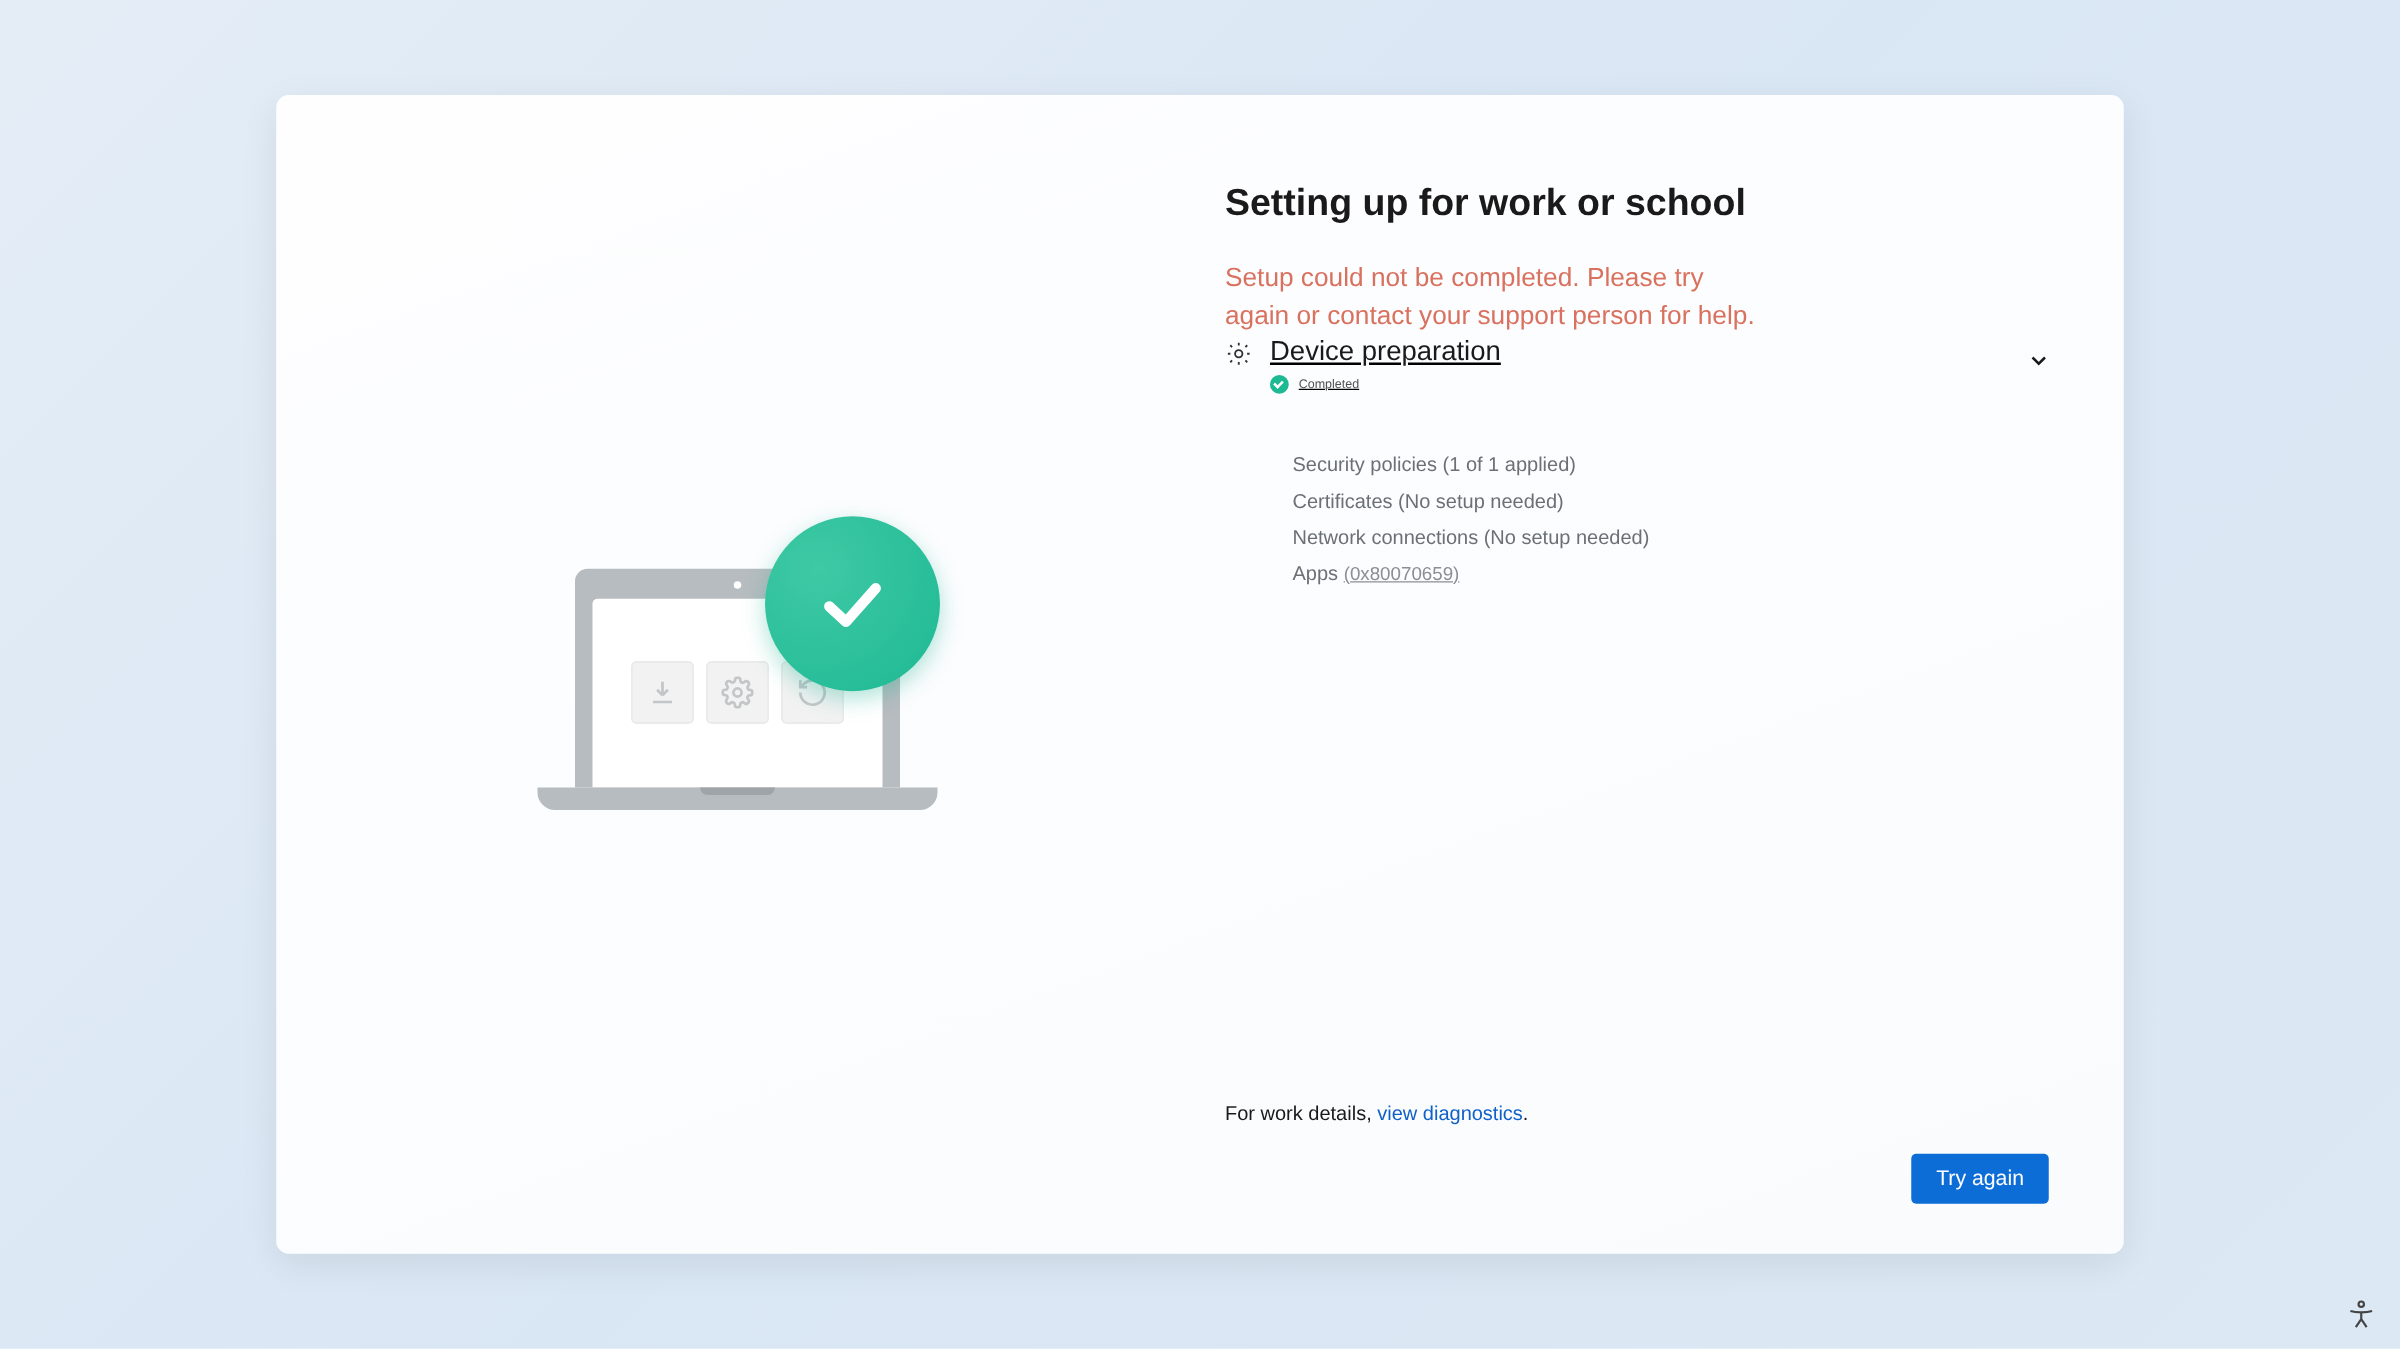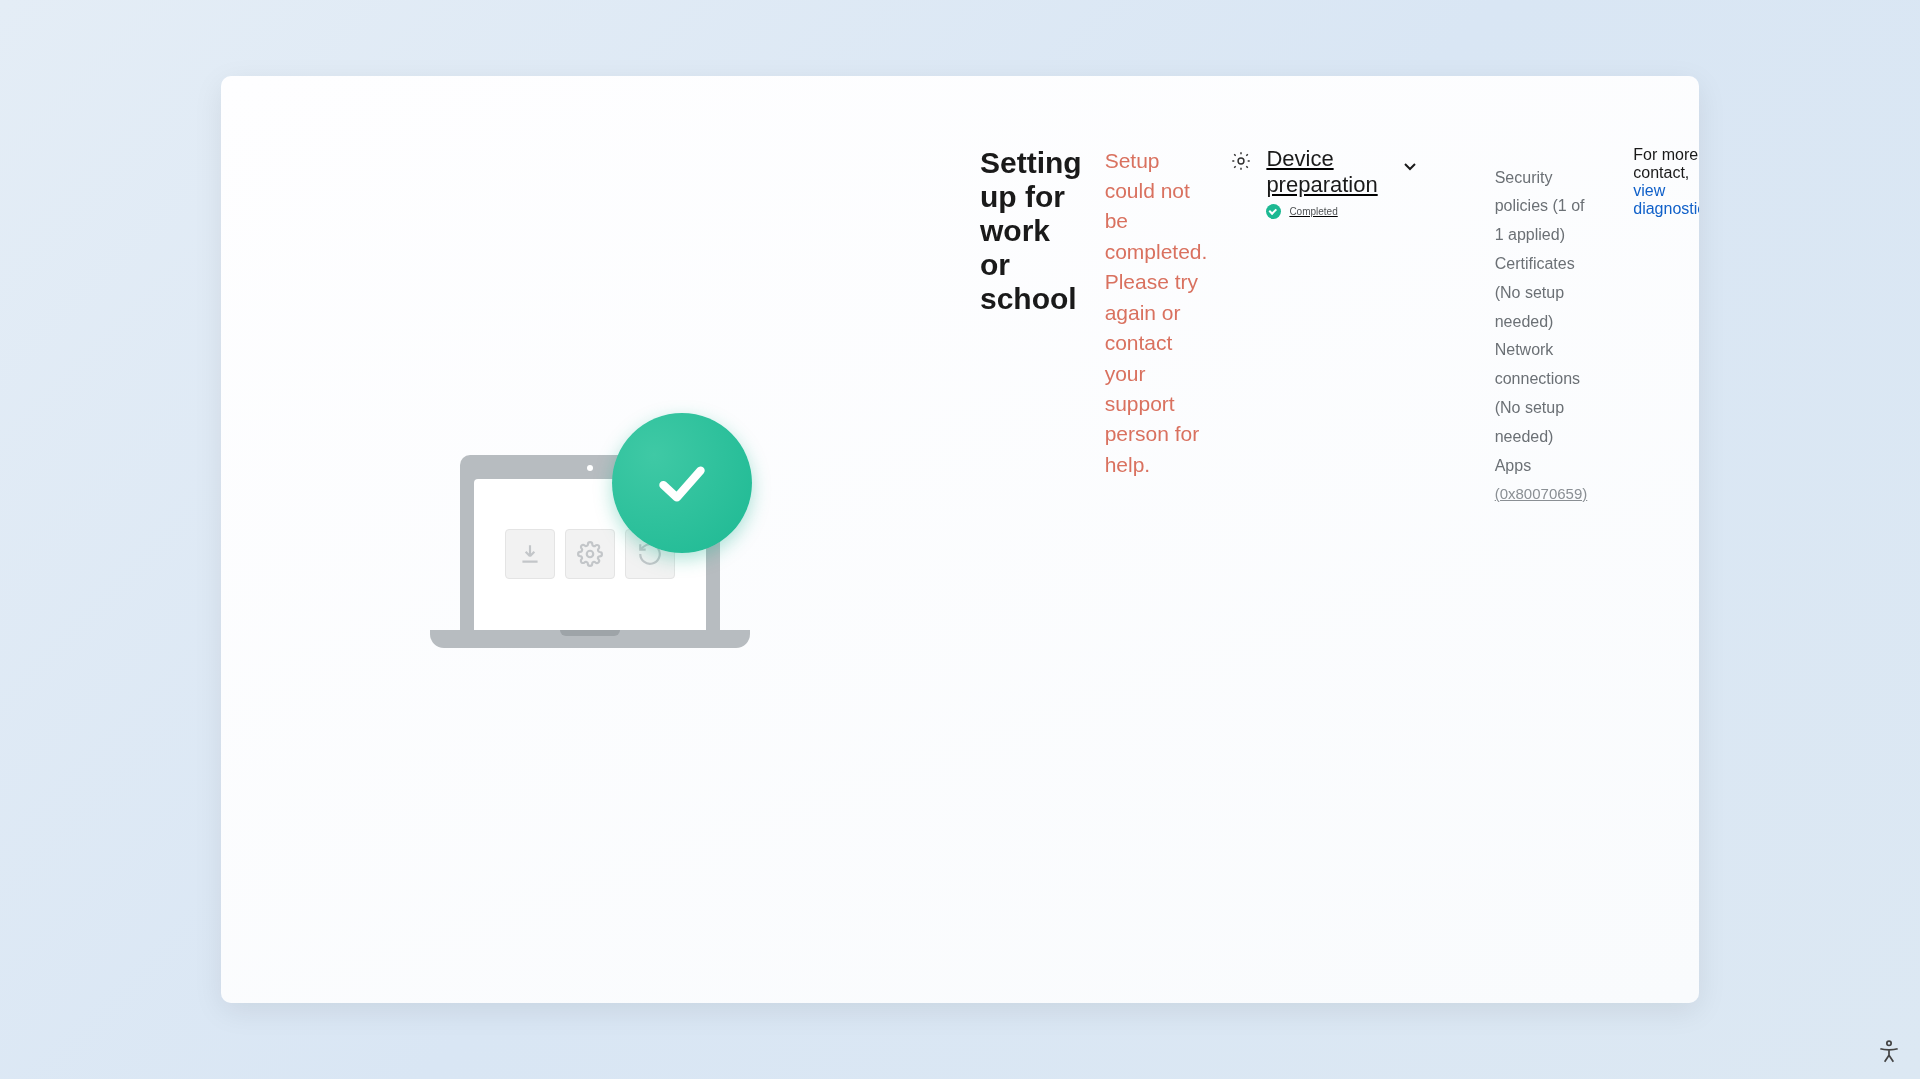--- a/index.html
+++ b/index.html
@@ -26,22 +26,21 @@
   .left-pane {
     width: 50%;
     display: flex;
     align-items: center;
     justify-content: center;
   }
   .right-pane {
     width: 50%;
     padding: 70px 60px 40px 20px;
     display: flex;
-    flex-direction: row;
-    gap: 23px;
+    flex-direction: column;
   }
   .laptop-illustration {
     position: relative;
     width: 320px;
     height: 230px;
     margin-top: 60px;
   }
   .laptop-screen-outer {
     width: 260px;
     height: 175px;
@@ -164,21 +163,21 @@
 
   .details-footer { font-size: 16px; color: #1a1a1a; margin-bottom: 22px; }
   .details-footer a { color: #1060c9; text-decoration: none; cursor: pointer; }
 
   .button-row { display: flex; justify-content: flex-end; }
   .primary-btn {
     background: #0d6dd6;
     color: #fff;
     border: none;
     font-size: 17px;
-    padding: 10px 40px;
+    padding: 10px 20px;
     border-radius: 4px;
     cursor: pointer;
   }
 
   .accessibility-corner {
     position: absolute;
     bottom: 14px; right: 18px;
     width: 26px; height: 26px;
   }
   .accessibility-corner svg { width: 26px; height: 26px; stroke: #444; fill: none; stroke-width: 1.6; }
@@ -259,21 +258,21 @@
         <div class="detail-line">Network connections (No setup needed)</div>
         <div class="detail-line">
           <span>Apps </span><span class="code">(0x80070659)</span>
         </div>
       </div>
     </div>
 
     <div class="spacer"></div>
 
     <div class="details-footer">
-      <span>For more contact, </span><a>view diagnostics</a><span>.</span>
+      <span>For work details, </span><a>view diagnostics</a><span>.</span>
     </div>
 
     <div class="button-row">
       <button class="primary-btn">Try again</button>
     </div>
   </div>
 </div>
 
 <div class="accessibility-corner">
   <svg viewBox="0 0 24 24">

